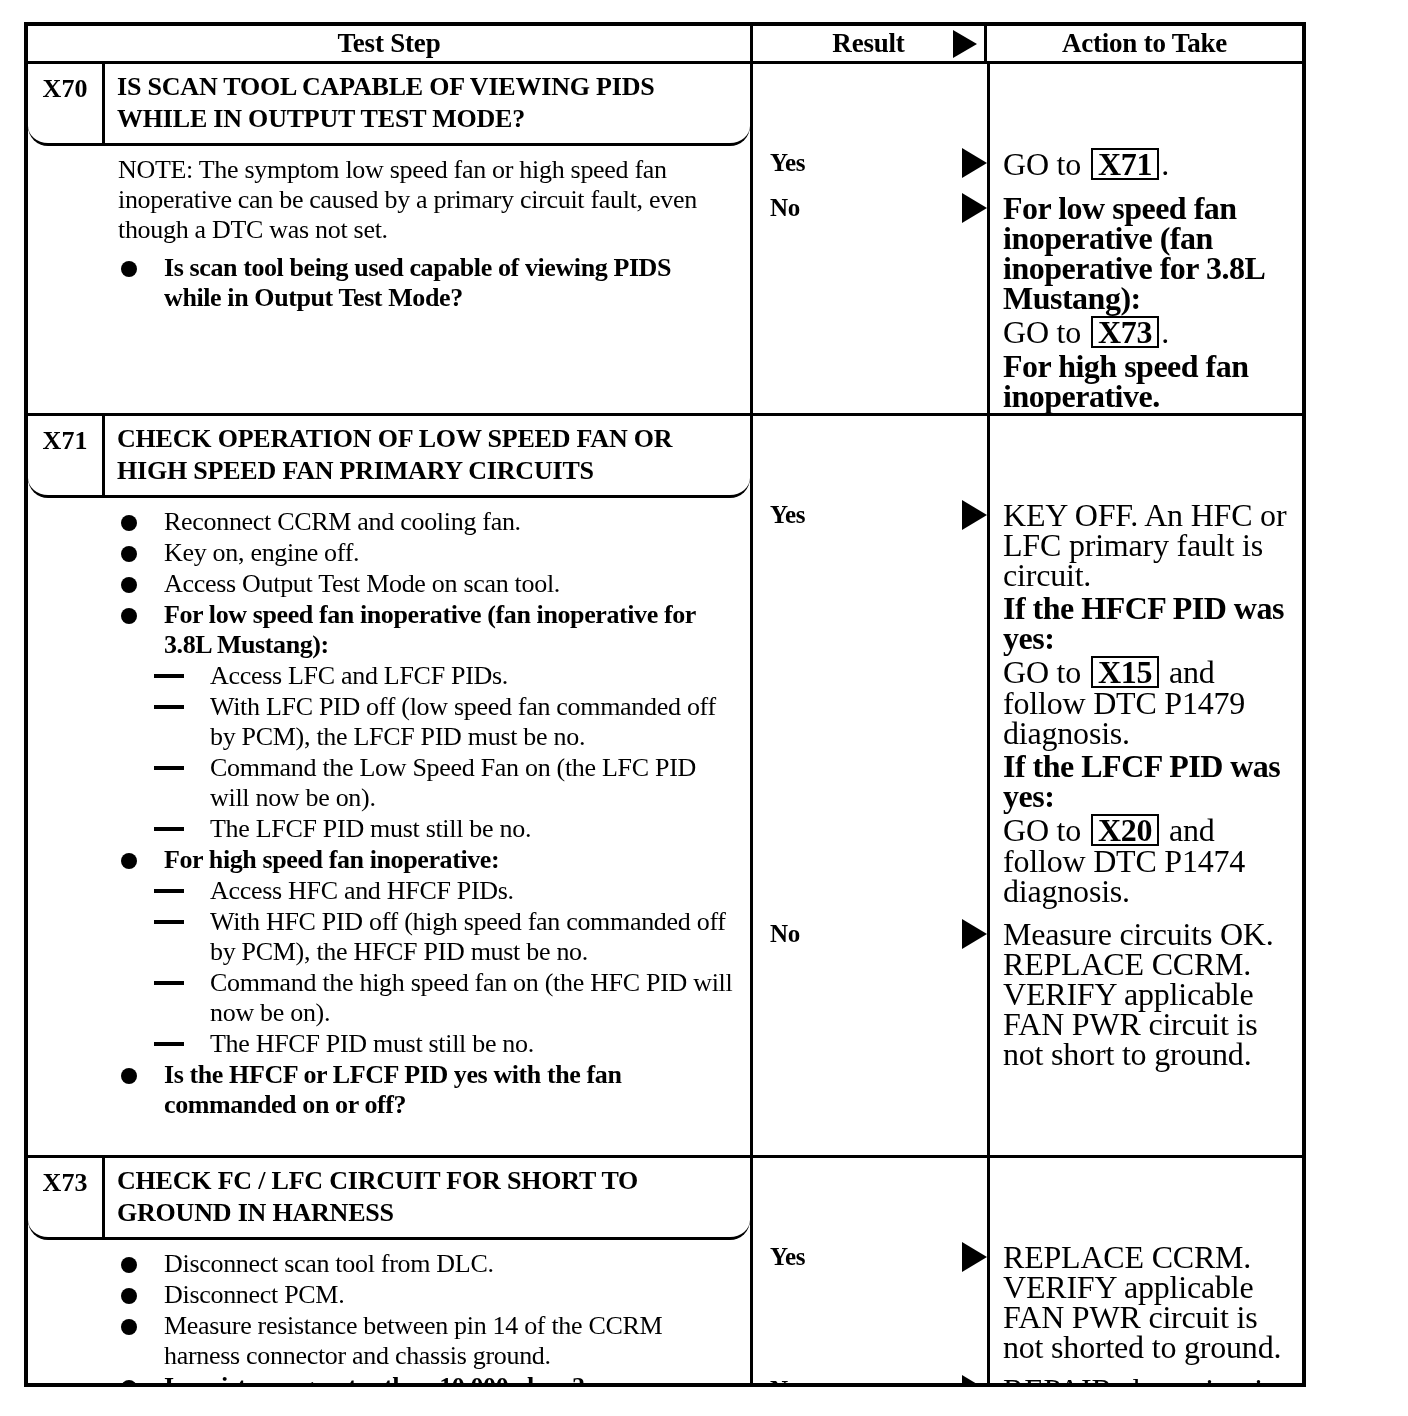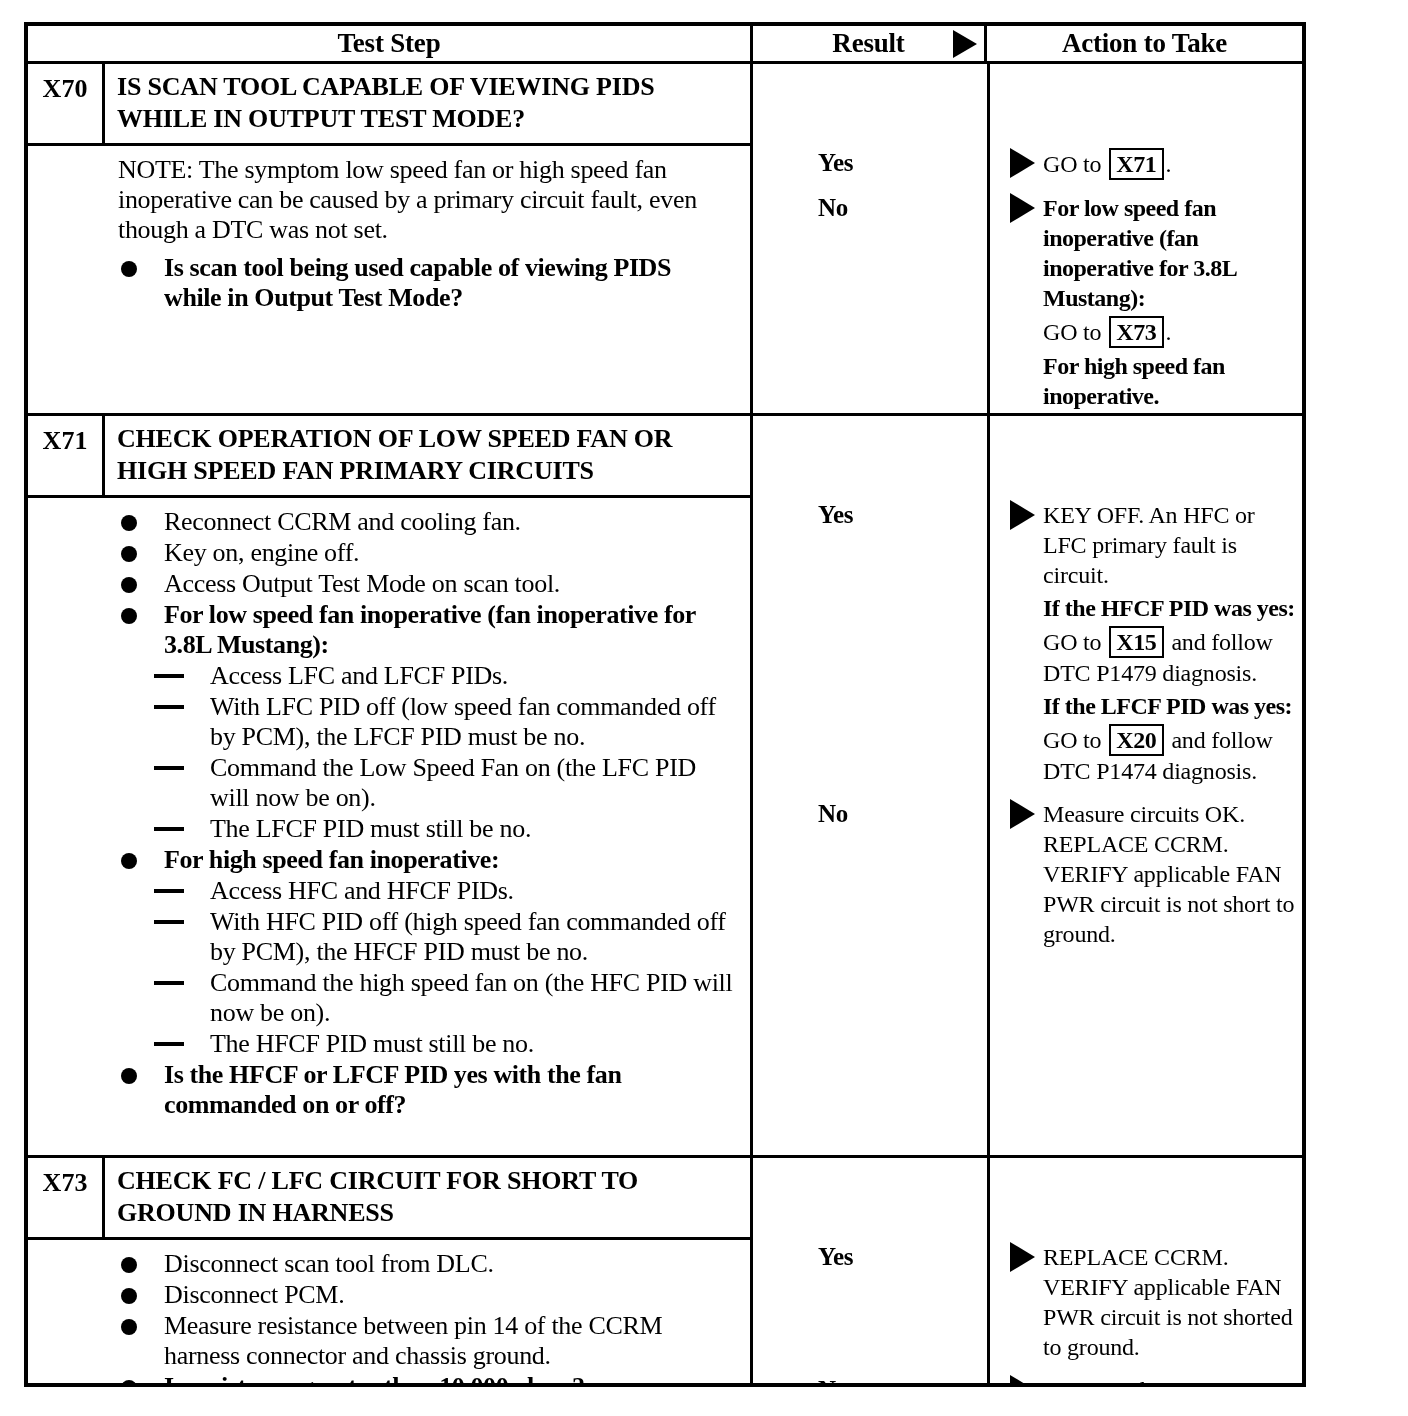--- a/index.html
+++ b/index.html
@@ -53,20 +53,21 @@
   .step-row:last-child { border-bottom: none; }
   .step-row.r0 { height: 352px; flex: 0 0 352px; }
   .step-row.r1 { height: 742px; flex: 0 0 742px; }
   .step-row.r2 { flex: 1; }
 
   .left-col { border-right: 3px solid #000; display: flex; flex-direction: column; overflow: hidden; }
 
   .step-head {
     display: grid; grid-template-columns: 77px 1fr;
     border-bottom: 3px solid #000;
+    border-radius: 20px;
   }
   .step-id {
     border-right: 3px solid #000;
     font-weight: bold; font-size: 26px;
     padding-top: 10px; text-align: center;
   }
   .step-title {
     font-weight: bold; font-size: 26px; line-height: 32px;
     padding: 7px 10px 8px 12px; max-width: 596px;
     letter-spacing: -0.2px;
@@ -87,33 +88,33 @@
     display: inline-block;
   }
   .dash-marker {
     position: absolute; left: 36px; top: 13px;
     width: 30px; height: 4px; background: #000; display: inline-block;
   }
 
   
   .right-area { position: relative; padding-top: 84px; overflow: hidden; }
   .col-divider { position: absolute; left: 234px; top: 0; bottom: 0; width: 3px; background: #000; }
-  .resp-block { display: grid; grid-template-columns: 237px 1fr; margin-bottom: 10px; margin-left: 48px; }
+  .resp-block { display: grid; grid-template-columns: 237px 1fr; margin-bottom: 10px; }
   .label-cell {
     display: flex; align-items: flex-start; justify-content: space-between;
     padding-left: 17px; padding-right: 3px;
   }
   .rlabel { font-weight: bold; font-size: 25px; line-height: 30px; letter-spacing: -0.3px; }
   .rarrow {
     width: 0; height: 0; margin-top: 0px;
     border-left: 25px solid #000;
     border-top: 15px solid transparent;
     border-bottom: 15px solid transparent;
   }
-  .actions { padding: 0 4px 0 5px; font-size: 24px; line-height: 30px; letter-spacing: -0.2px; }
+  .actions { padding: 0 4px 0 13px; font-size: 32px; line-height: 30px; letter-spacing: -0.2px; }
   .aline { margin-bottom: 3px; }
   .aline.b { font-weight: bold; letter-spacing: -0.5px; }
   .ref {
     display: inline-block; border: 2px solid #000;
     padding: 0 5px; margin: 0 2px;
     font-weight: bold; line-height: 28px; letter-spacing: -0.3px;
   }
 </style>
 </head>
 <body>

